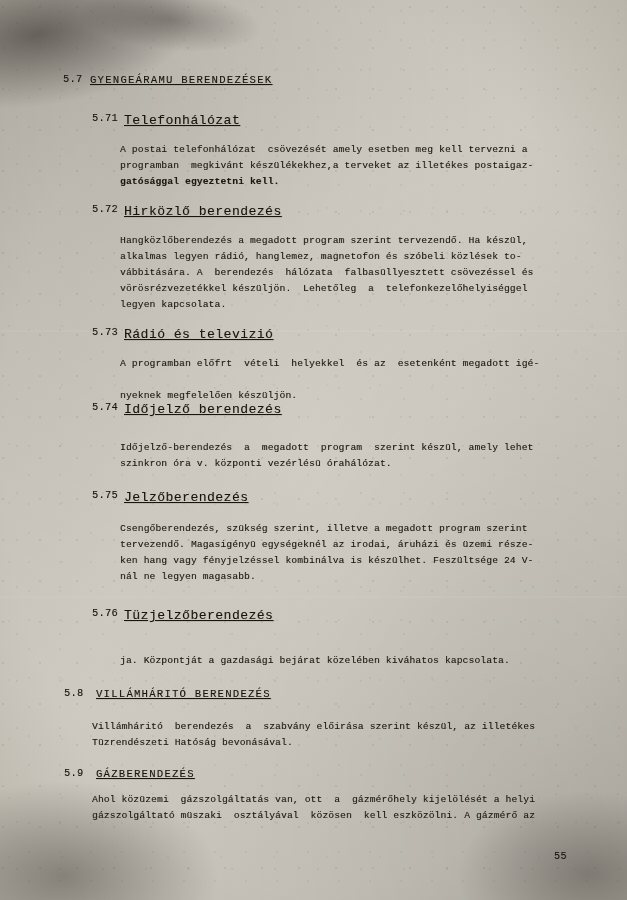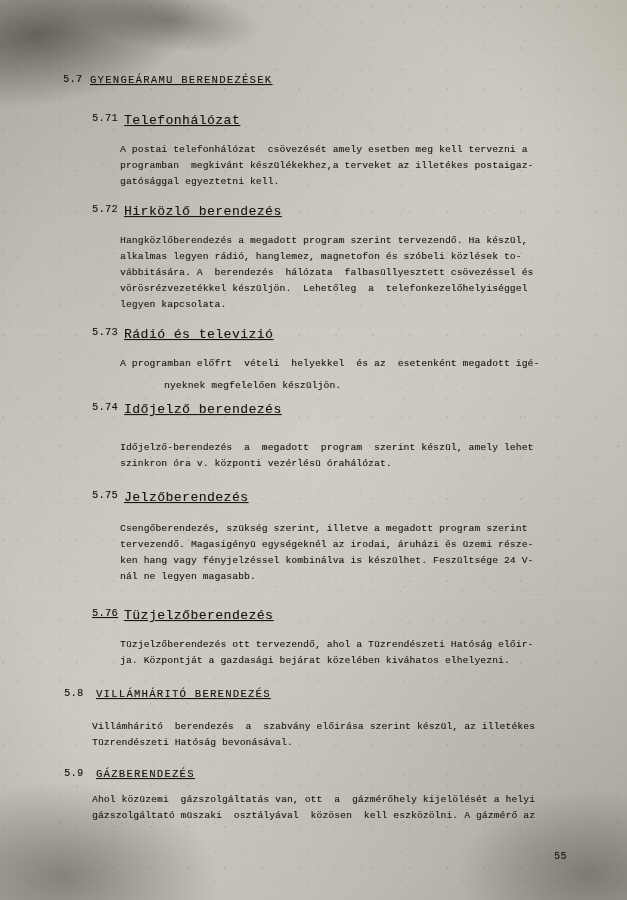--- a/index.html
+++ b/index.html
@@ -135,51 +135,50 @@
 
   <div id="content">
 
     <div class="txt num" style="left:63px; top:74px;">5.7</div>
     <div class="txt h-sec" style="left:90px; top:74px;">GYENGEÁRAMU BERENDEZÉSEK</div>
 
     <div class="txt num" style="left:92px; top:113px;">5.71</div>
     <div class="txt h-sub" style="left:124px; top:113px;">Telefonhálózat</div>
     <div class="txt body blk" style="left:120px; top:142px;">A postai telefonhálózat  csövezését amely esetben meg kell tervezni a</div>
     <div class="txt body blk" style="left:120px; top:158px;">programban  megkivánt készülékekhez,a terveket az illetékes postaigaz-</div>
-    <div class="txt body blk" style="left:120px; top:174px;">gatósággal egyeztetni kell.</div>
+    <div class="txt body blk" style="left:120px; top:174px;font-weight:bold;">gatósággal egyeztetni kell.</div>
 
     <div class="txt num" style="left:92px; top:204px;text-align:right;">5.72</div>
     <div class="txt h-sub" style="left:124px; top:204px;">Hirközlő berendezés</div>
     <div class="txt body blk" style="left:120px; top:233px;">Hangközlőberendezés a megadott program szerint tervezendő. Ha készül,</div>
     <div class="txt body blk" style="left:120px; top:249px;">alkalmas legyen rádió, hanglemez, magnetofon és szóbeli közlések to-</div>
     <div class="txt body blk" style="left:120px; top:281px;">vörösrézvezetékkel készüljön.  Lehetőleg  a  telefonkezelőhelyiséggel</div>
     <div class="txt body blk" style="left:120px; top:265px;">vábbitására. A  berendezés  hálózata  falbasüllyesztett csövezéssel és</div>
     <div class="txt body blk" style="left:120px; top:297px;">legyen kapcsolata.</div>
 
     <div class="txt num" style="left:92px; top:327px;">5.73</div>
     <div class="txt h-sub" style="left:124px; top:327px;">Rádió és televizió</div>
     <div class="txt body blk" style="left:120px; top:356px;">A programban előfrt  vételi  helyekkel  és az  esetenként megadott igé-</div>
-    <div class="txt body blk" style="left:120px; top:378px;margin-left:44px;">nyeknek megfelelően készüljön.</div>
+    <div class="txt body blk" style="left:120px; top:388px;">nyeknek megfelelően készüljön.</div>
 
     <div class="txt num" style="left:92px; top:402px;">5.74</div>
     <div class="txt h-sub" style="left:124px; top:402px;">Időjelző berendezés</div>
     <div class="txt body blk" style="left:120px; top:440px;">Időjelző-berendezés  a  megadott  program  szerint készül, amely lehet</div>
     <div class="txt body blk" style="left:120px; top:456px;">szinkron óra v. központi vezérlésü órahálózat.</div>
 
     <div class="txt num" style="left:92px; top:490px;">5.75</div>
     <div class="txt h-sub" style="left:124px; top:490px;">Jelzőberendezés</div>
     <div class="txt body blk" style="left:120px; top:521px;">Csengőberendezés, szükség szerint, illetve a megadott program szerint</div>
     <div class="txt body blk" style="left:120px; top:537px;">tervezendő. Magasigényü egységeknél az irodai, áruházi és üzemi része-</div>
     <div class="txt body blk" style="left:120px; top:553px;">ken hang vagy fényjelzéssel kombinálva is készülhet. Feszültsége 24 V-</div>
     <div class="txt body blk" style="left:120px; top:569px;">nál ne legyen magasabb.</div>
 
-    <div class="txt num" style="left:92px; top:608px;text-decoration:underline;">5.76</div>
+    <div class="txt num" style="left:92px; top:608px;">5.76</div>
     <div class="txt h-sub" style="left:124px; top:608px;">Tüzjelzőberendezés</div>
-    <div class="txt body blk" style="left:120px; top:637px;">Tüzjelzőberendezés ott tervezendő, ahol a Tüzrendészeti Hatóság előir-</div>
-    <div class="txt body blk" style="left:120px; top:653px;">ja. Központját a gazdasági bejárat közelében kiváhatos elhelyezni.</div>
+    <div class="txt body blk" style="left:120px; top:653px;">ja. Központját a gazdasági bejárat közelében kiváhatos kapcsolata.</div>
 
     <div class="txt num" style="left:64px; top:688px;">5.8</div>
     <div class="txt h-sec" style="left:96px; top:688px;">VILLÁMHÁRITÓ BERENDEZÉS</div>
     <div class="txt body blk" style="left:92px; top:719px;">Villámháritó  berendezés  a  szabvány előirása szerint készül, az illetékes</div>
     <div class="txt body blk" style="left:92px; top:735px;">Tüzrendészeti Hatóság bevonásával.</div>
 
     <div class="txt num" style="left:64px; top:768px;">5.9</div>
     <div class="txt h-sec" style="left:96px; top:768px;">GÁZBERENDEZÉS</div>
     <div class="txt body blk" style="left:92px; top:792px;">Ahol közüzemi  gázszolgáltatás van, ott  a  gázmérőhely kijelölését a helyi</div>
     <div class="txt body blk" style="left:92px; top:808px;">gázszolgáltató müszaki  osztályával  közösen  kell eszközölni. A gázmérő az</div>

